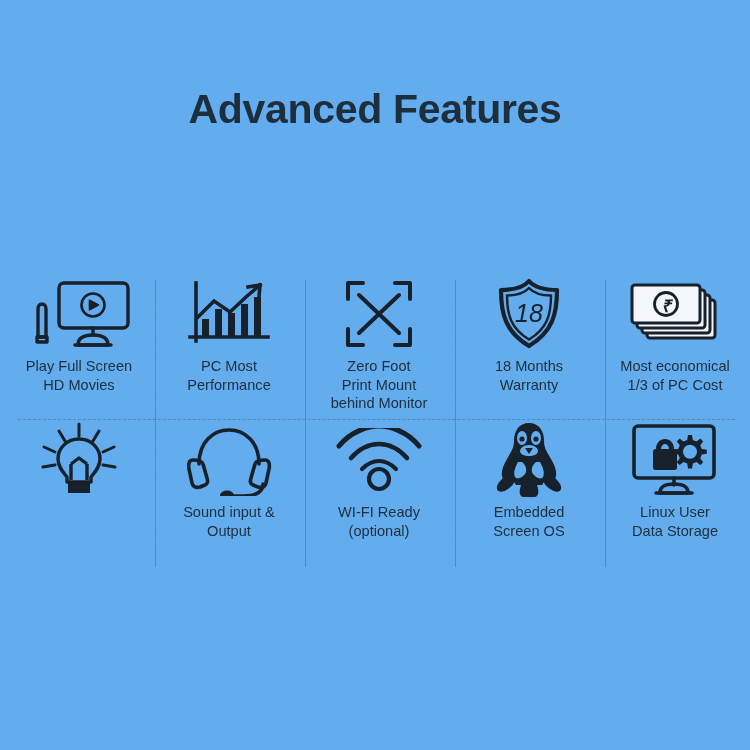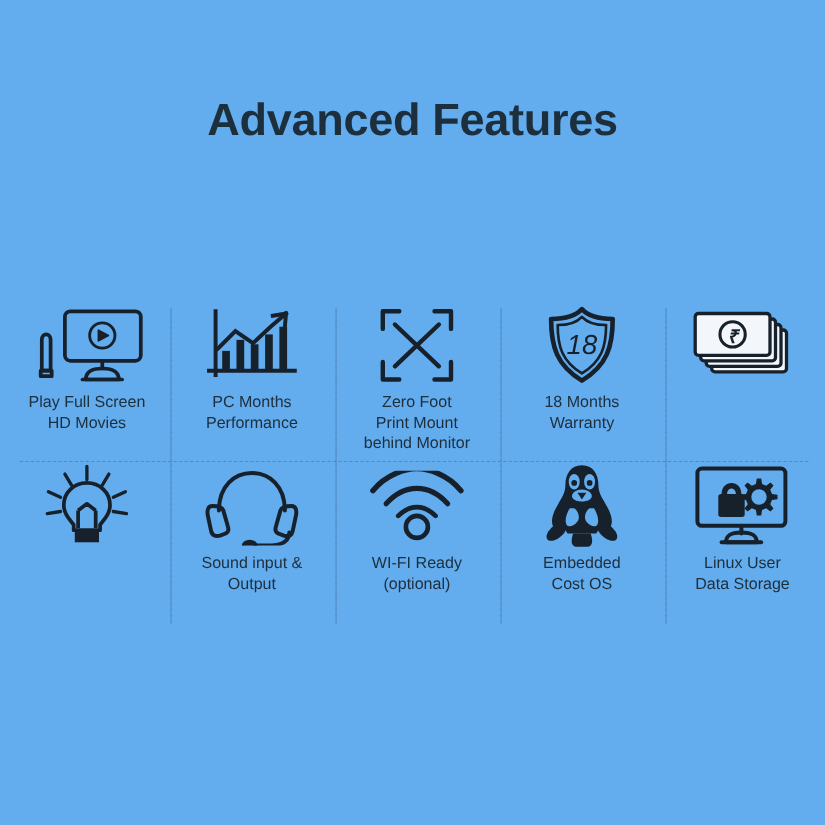--- a/index.html
+++ b/index.html
@@ -137,21 +137,21 @@
             </g>
             <g fill="#17212B">
               <rect x="18" y="40" width="7" height="18"></rect>
               <rect x="31" y="30" width="7" height="28"></rect>
               <rect x="44" y="34" width="7" height="24"></rect>
               <rect x="57" y="25" width="7" height="33"></rect>
               <rect x="70" y="18" width="7" height="40"></rect>
             </g>
           </svg>
         </div>
-        <div class="feature-label">PC Months
+        <div class="feature-label">PC Most
 Performance</div>
       </div>
 
       <div class="feature-cell">
         <div class="icon-box">
           <svg width="80" height="72" viewBox="0 0 80 72">
             <g fill="none" stroke="#17212B" stroke-width="4" stroke-linecap="round" stroke-linejoin="round">
               <path d="M24 5 L9 5 L9 21"></path>
               <path d="M56 5 L71 5 L71 21"></path>
               <path d="M24 67 L9 67 L9 51"></path>
@@ -186,20 +186,22 @@
             <g stroke="#17212B" stroke-width="3" fill="#F3F7FB" stroke-linejoin="round">
               <rect x="22" y="20" width="68" height="38" rx="3"></rect>
               <rect x="17" y="15" width="68" height="38" rx="3"></rect>
               <rect x="12" y="10" width="68" height="38" rx="3"></rect>
               <rect x="7" y="5" width="68" height="38" rx="3"></rect>
             </g>
             <circle cx="41" cy="24" r="11.5" fill="none" stroke="#17212B" stroke-width="2.8"></circle>
             <text x="41" y="32" text-anchor="middle" font-family="Liberation Sans, sans-serif" font-size="17" font-weight="bold" fill="#17212B">₹</text>
           </svg>
         </div>
+        <div class="feature-label">Most economical
+1/3 of PC Cost</div>
       </div>
 
       <div class="v-divider" style="left:151px;"></div>
       <div class="v-divider" style="left:301px;"></div>
       <div class="v-divider" style="left:451px;"></div>
       <div class="v-divider" style="left:601px;"></div>
       <div class="h-divider"></div>
     </div>
 
     <div class="feature-row">
@@ -273,21 +275,21 @@
               <path d="M49 41 C52 46 54 52 52 56 C50 59 45 57 42 53 C39 49 42 43 45 41 Z"></path>
             </g>
             <g fill="#17212B">
               <circle cx="31" cy="18" r="2.6"></circle>
               <circle cx="45" cy="18" r="2.6"></circle>
               <path d="M34 27 L42 27 L38 33 Z"></path>
             </g>
           </svg>
         </div>
         <div class="feature-label">Embedded
-Cost OS</div>
+Screen OS</div>
       </div>
 
       <div class="feature-cell wide">
         <div class="icon-box">
           <svg width="98" height="74" viewBox="0 0 98 74">
             <g fill="none" stroke="#17212B" stroke-width="3.6" stroke-linejoin="round" stroke-linecap="round">
               <rect x="8" y="3" width="80" height="52" rx="4"></rect>
               <path d="M48 55 L48 62"></path>
               <path d="M34 70 C34 63 39 61 48 61 C57 61 62 63 62 70 Z"></path>
               <path d="M30 70 L66 70"></path>

